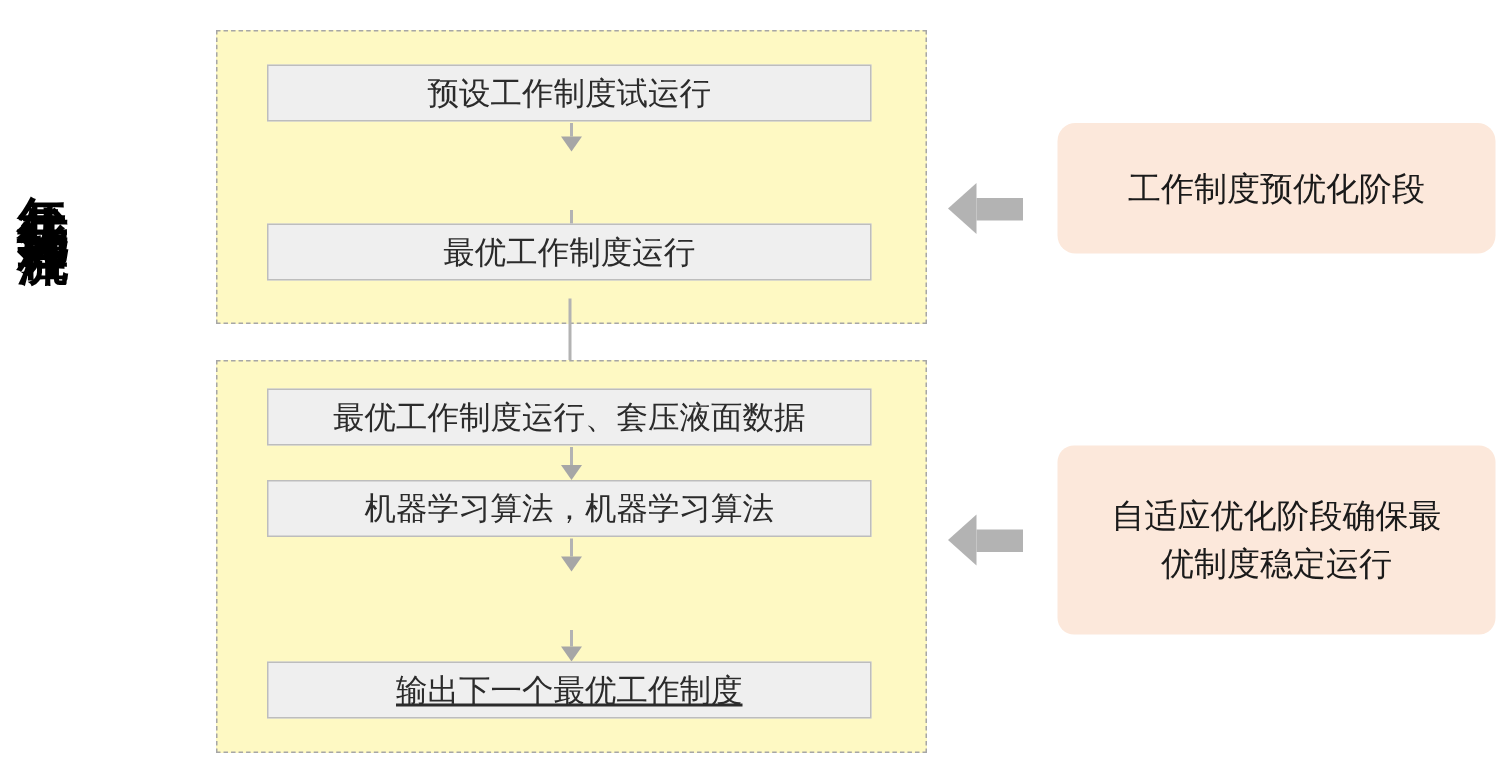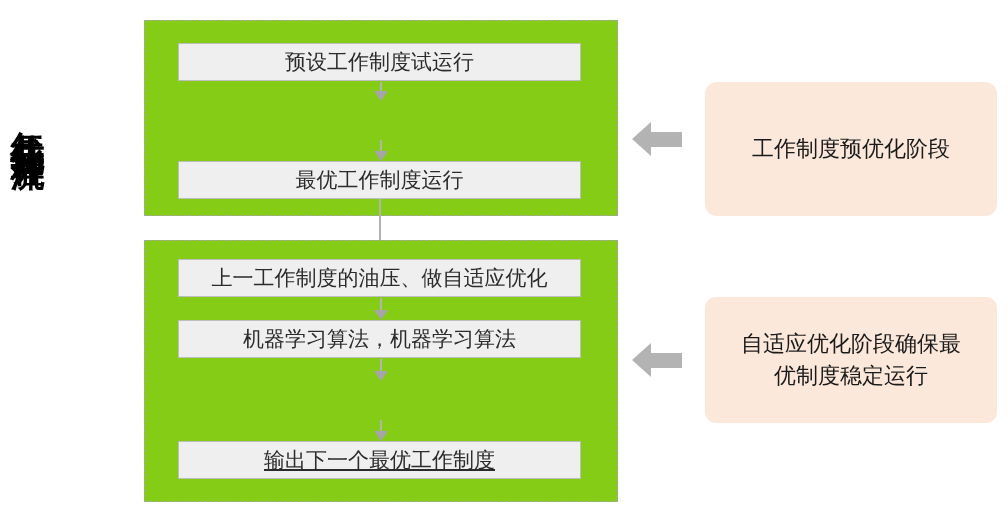--- a/index.html
+++ b/index.html
@@ -24,21 +24,21 @@
     font-weight: 700;
     color: #000000;
     letter-spacing: 4px;
     line-height: 44px;
   }
 
   
   .stage {
     position: absolute;
     border: 1px dashed #a6a6a6;
-    background: #84cc16;
+    background: #fef9c3;
   }
   .stage1 { left: 144px; top: 20px;  width: 472px; height: 194px; }
   .stage2 { left: 144px; top: 240px; width: 472px; height: 260px; }
 
   
   .pbox {
     position: absolute;
     left: 33px;
     width: 401px;
     height: 36px;
@@ -46,21 +46,21 @@
     border: 1.5px solid #bdbdbd;
     display: flex;
     align-items: center;
     justify-content: center;
     font-size: 21px;
     color: #2b2b2b;
     white-space: nowrap;
   }
   .s1-b0 { top: 22px; }
   .s1-b1 { top: 80px; }
-  .s1-b2 { top: 140px; }
+  .s1-b2 { top: 128px; }
   .s2-b0 { top: 18px; }
   .s2-b1 { top: 79px; }
   .s2-b2 { top: 140px; }
   .s2-b3 { top: 200px; text-decoration: underline; }
 
   
   .v-arrow {
     position: absolute;
     width: 14px;
     display: flex;
@@ -108,21 +108,21 @@
     display: flex;
     align-items: center;
     justify-content: center;
     text-align: center;
     font-size: 22px;
     color: #1a1a1a;
     padding: 0 30px;
     box-sizing: border-box;
     line-height: 32px;
   }
-  .callout1 { top: 82px;  height: 134px; }
+  .callout1 { top: 82px;  height: 87px; }
   .callout2 { top: 297px; height: 126px; border-radius: 11px; }
 </style>
 </head>
 <body>
 
 <div class="canvas">
 
   <div class="v-title">气井优化计算流程</div>
 
   <div class="stage stage1">
@@ -137,21 +137,21 @@
       </div>
     <div class="pbox s1-b2">最优工作制度运行</div>
   </div>
 
   <div class="v-arrow va-long">
       <i class="stem"></i>
       <i class="head"></i>
     </div>
 
   <div class="stage stage2">
-    <div class="pbox s2-b0">上一工作制度的油压、做自适应优化</div>
+    <div class="pbox s2-b0">最优工作制度运行、套压液面数据</div>
     <div class="v-arrow va-s2-0">
         <i class="stem"></i>
         <i class="head"></i>
       </div>
     <div class="pbox s2-b1">机器学习算法，机器学习算法</div>
     <div class="v-arrow va-s2-1">
         <i class="stem"></i>
         <i class="head"></i>
       </div>
     <div class="v-arrow va-s2-2">

